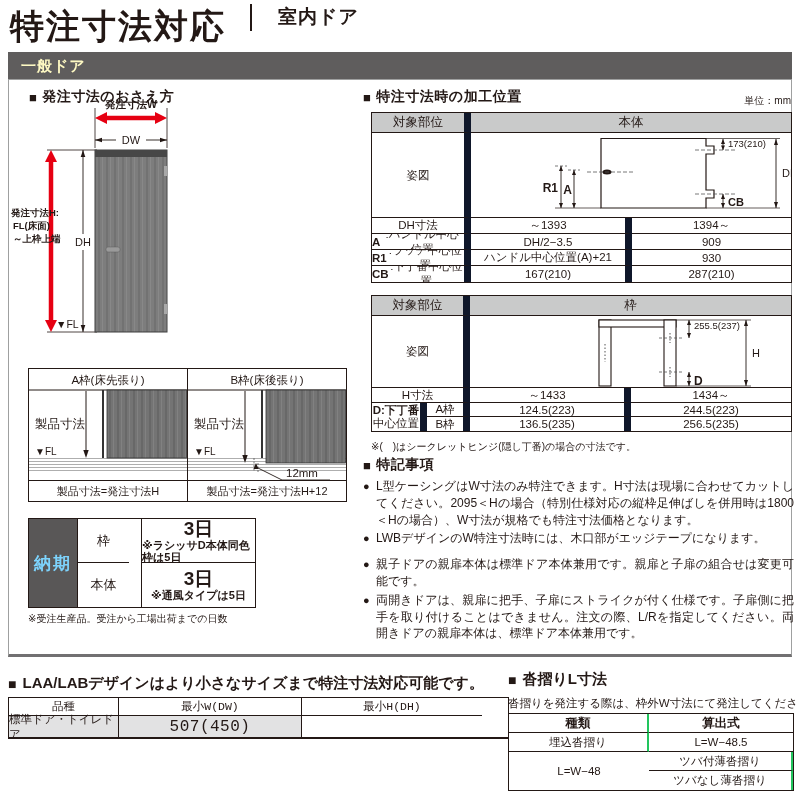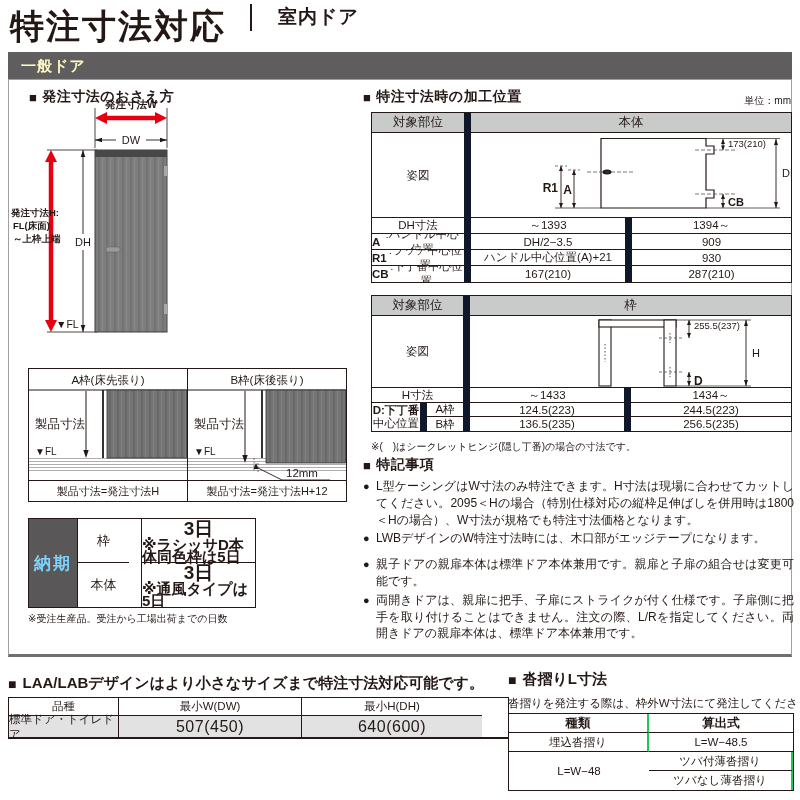--- a/index.html
+++ b/index.html
@@ -23,21 +23,21 @@
 
   svg text { fill:#231815; }
 
   
   .delivery { position:absolute; left:19px; top:438px; display:grid; grid-template-columns:48px 52px 126px; grid-template-rows:44px 44px; border:1px solid #231815; background:#fff; }
   .delivery .hd { grid-row:1/3; background:#595757; color:#7dd3fc; font-size:17px; font-weight:bold; display:flex; align-items:center; justify-content:center; letter-spacing:2px; }
   .delivery .lab { border-left:1px solid #231815; display:flex; align-items:center; justify-content:center; font-size:13px; }
   .delivery .val { border-left:1px solid #231815; display:flex; flex-direction:column; align-items:center; justify-content:center;margin-left:12px; }
   .delivery .bb { border-bottom:1px solid #231815; }
   .delivery .days { font-size:19px; font-weight:bold; line-height:20px; }
-  .delivery .dnote { font-size:15px; font-weight:bold; line-height:12px; }
+  .delivery .dnote { font-size:11px; font-weight:bold; line-height:12px; }
   .foot-note { position:absolute; left:19px; top:532px; font-size:10px; }
 
   
   .tbl { position:absolute; display:grid; border:1px solid #231815; background:#fff; }
   .tbl .c { border-right:7px solid #0f172a; border-bottom:1px solid #231815; display:flex; align-items:center; justify-content:center; font-size:11.5px; text-align:center; overflow:hidden; }
   .tbl .hdr { background:#c9caca; font-size:12.5px; }
   .tbl .nr { border-right:none; }
   .tbl .nb { border-bottom:none; }
   .tbl1 { left:362px; top:32px; width:421px; grid-template-columns:99px 161px 159px; grid-template-rows:20px 85px 16px 16px 16px 16px; }
   .tbl2 { left:362px; top:215px; width:421px; grid-template-columns:55px 43px 161px 160px; grid-template-rows:20px 72px 15px 14px 14px; }
@@ -46,21 +46,21 @@
 
   
   .notes { position:absolute; left:354px; top:398px; width:431px; }
   .notes .item { position:relative; padding-left:13px; font-size:12px; line-height:16.8px; text-align:justify; }
   .notes .item .blt { position:absolute; left:0; top:0; font-size:11px; }
   .mb2 { margin-bottom:2px; } .mb9 { margin-bottom:9px; }
 
   
   .bottom-title { position:absolute; display:flex; align-items:center; font-size:15px; font-weight:bold; }
   .bottom-title .sq { font-size:14px; margin-right:6px; line-height:1; }
-  .min-table { position:absolute; left:8px; top:697px; width:501px; display:grid; grid-template-columns:110px 183px 180px; grid-template-rows:18px 21px; border:1px solid #231815; border-bottom:2px solid #231815; background:#fff; }
+  .min-table { position:absolute; left:8px; top:697px; width:501px; display:grid; grid-template-columns:110px 183px 180px; grid-template-rows:18px 21px; border:1px solid #231815; border-bottom:2px solid #231815; background:#fff;font-family:Liberation Mono, monospace; }
   .min-table .c { border-right:1px solid #231815; border-bottom:1px solid #231815; display:flex; align-items:center; justify-content:center; font-size:11.5px; }
   .min-table .nr { border-right:none; } .min-table .nb { border-bottom:none; }
   .min-table .data { background:#e2e2e3; }
   .min-table .big { font-size:16px; letter-spacing:0.5px; }
 
   .thr-sub { position:absolute; left:508px; top:696px; font-size:11.5px; }
   .thr-table { position:absolute; left:508px; top:713px; width:286px; display:grid; grid-template-columns:140px 144px; grid-template-rows:19px 19px 19px 19px; border:1px solid #231815; background:#fff; }
   .thr-table .c { border-right:2px solid #22c55e; border-bottom:1px solid #231815; display:flex; align-items:center; justify-content:center; font-size:11.5px; }
   .thr-table .hdr { font-weight:bold; font-size:12.5px; }
   .thr-table .nr { border-right:none; } .thr-table .nb { border-bottom:none; }
@@ -351,21 +351,20 @@
   <div class="bottom-title" style="left:8px; top:674px;">
     <span class="sq">■</span>
     <span>LAA/LABデザインはより小さなサイズまで特注寸法対応可能です。</span>
   </div>
   <div class="min-table">
     <div class="c">品種</div>
     <div class="c">最小W(DW)</div>
     <div class="c nr">最小H(DH)</div>
     <div class="c nb data">標準ドア・トイレドア</div>
     <div class="c nb data big">507(450)</div>
-    <div class="c nr nb data big">640(600)</div>
   </div>
 
   <div class="bottom-title" style="left:508px; top:670px;">
     <span class="sq">■</span>
     <span>沓摺りL寸法</span>
   </div>
   <div class="thr-sub">沓摺りを発注する際は、枠外W寸法にて発注してください。</div>
   <div class="thr-table">
     <div class="c hdr">種類</div>
     <div class="c hdr nr">算出式</div>

